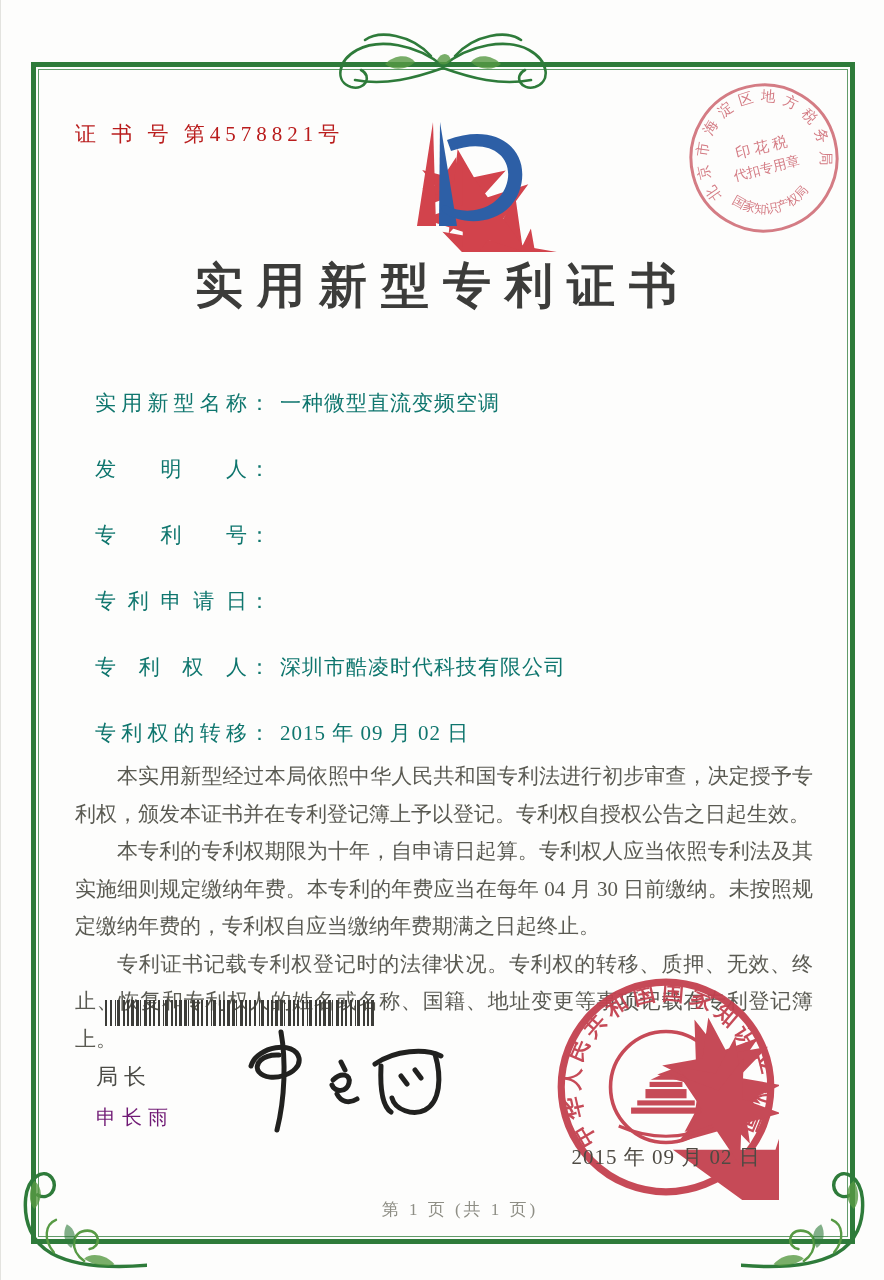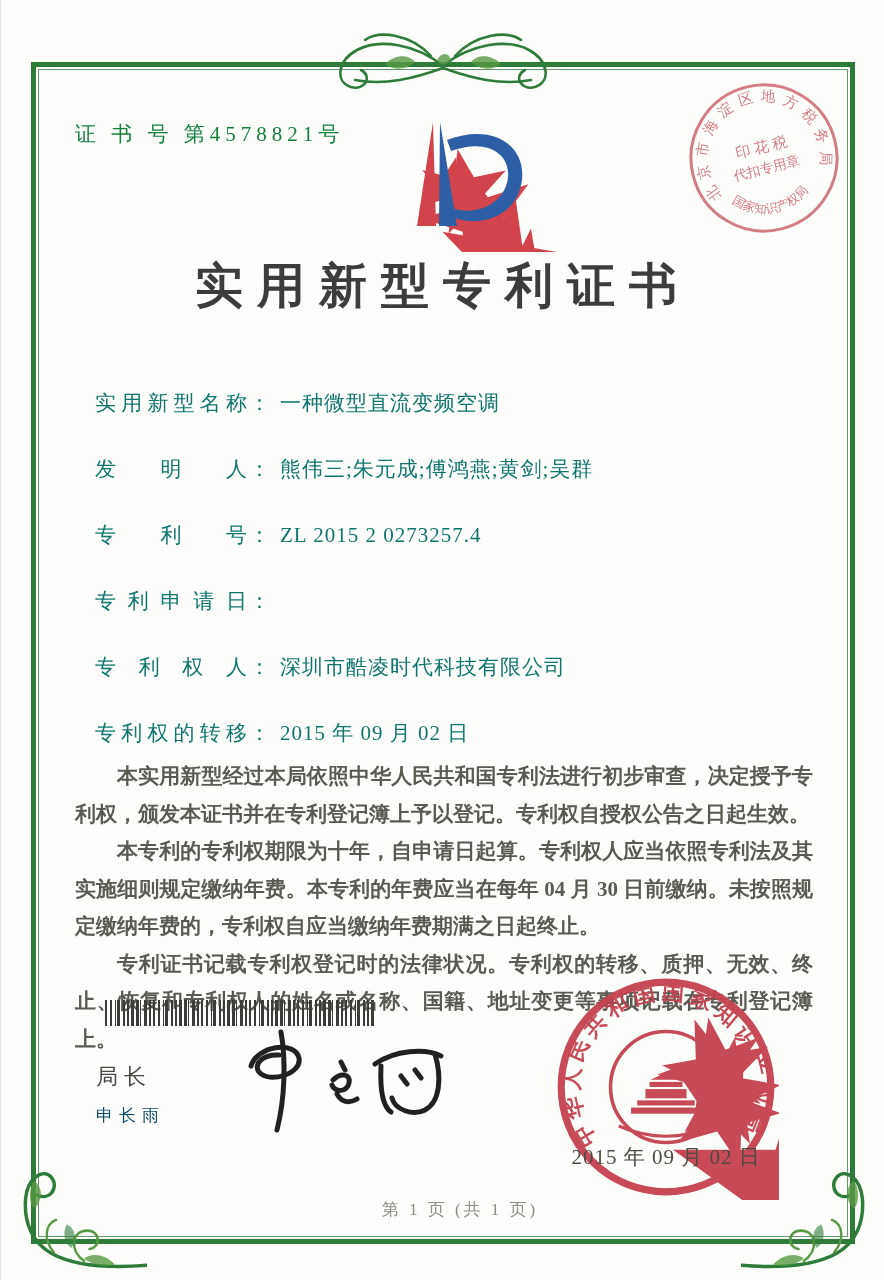--- a/index.html
+++ b/index.html
@@ -12,42 +12,42 @@
   .frame{position:absolute;left:30px;top:62px;width:814px;height:1172px;
     border:5px solid var(--green);}
   .frame::after{content:"";position:absolute;inset:2px;border:1px solid var(--green);opacity:.75;}
   .ornament{position:absolute;pointer-events:none;}
   .ornament svg{display:block;}
   .orn-top{left:280px;top:24px;width:324px;height:88px;}
   .orn-br{left:740px;top:1144px;width:130px;height:130px;}
   .orn-bl{left:16px;top:1144px;width:130px;height:130px;transform:scaleX(-1);}
 
   .cert-no{position:absolute;left:74px;top:120px;font-size:21px;letter-spacing:5px;
-    color:#15803d;}
+    color:#b91c1c;}
   .logo{position:absolute;left:338px;top:114px;width:222px;height:138px;}
   .stamp-seal{position:absolute;left:683px;top:78px;width:160px;height:160px;
     transform:rotate(-14deg);opacity:.85;}
   .title{position:absolute;left:0;right:0;top:254px;text-align:center;
     font-size:48px;font-weight:bold;letter-spacing:14px;color:#3c3c3a;}
 
   .fields{position:absolute;left:94px;top:370px;width:660px;}
   .field{display:flex;align-items:center;height:66px;font-size:21px;color:#0f766e;}
   .field .lab{display:inline-block;width:152px;text-align:justify;text-align-last:justify;}
   .field .colon{margin:0 10px 0 2px;}
   .field .val{letter-spacing:1px;white-space:nowrap;}
 
   .body-text{position:absolute;left:74px;top:758px;width:738px;font-size:21px;
     line-height:37.5px;color:#5a5a52;text-align:justify;}
-  .body-text p{margin:0;text-indent:2em;font-weight:bold;}
+  .body-text p{margin:0;text-indent:2em;}
 
   .barcode{position:absolute;left:104px;top:1000px;height:26px;display:flex;align-items:stretch;}
   .barcode .bar{background:#3c3c38;}
 
   .director-title{position:absolute;left:95px;top:1062px;font-size:22px;letter-spacing:6px;color:#4b4b46;}
-  .director-name{position:absolute;left:95px;top:1104px;font-size:17px;letter-spacing:6px;color:#0c4a6e;}
+  .director-name{position:absolute;left:95px;top:1104px;font-size:20px;letter-spacing:6px;color:#701a75;}
   .signature{position:absolute;left:228px;top:1022px;width:270px;height:120px;}
 
   .sipo-seal{position:absolute;left:552px;top:974px;width:226px;height:226px;opacity:.95;}
   .seal-date{position:absolute;left:548px;top:1143px;width:234px;text-align:center;
     font-size:21px;letter-spacing:1px;color:#4e4a43;}
 
   .footer{position:absolute;left:0;right:0;top:1198px;text-align:center;
     font-size:17px;letter-spacing:3px;color:#8e8e85;padding-left:34px;}
 </style>
 </head>
@@ -145,26 +145,24 @@
 
   <div class="fields">
     <div class="field">
       <span class="lab">实用新型名称</span>
         <span class="colon">：</span>
       <span class="val">一种微型直流变频空调</span>
     </div>
     <div class="field">
       <span class="lab">发明人</span>
         <span class="colon">：</span>
-      <span class="val">熊伟三;朱元成;傅鸿燕;黄剑;吴群</span>
     </div>
     <div class="field">
       <span class="lab">专利号</span>
         <span class="colon">：</span>
-      <span class="val">ZL 2015 2 0273257.4</span>
     </div>
     <div class="field">
       <span class="lab">专利申请日</span>
         <span class="colon">：</span>
     </div>
     <div class="field">
       <span class="lab">专利权人</span>
         <span class="colon">：</span>
       <span class="val">深圳市酷凌时代科技有限公司</span>
     </div>

